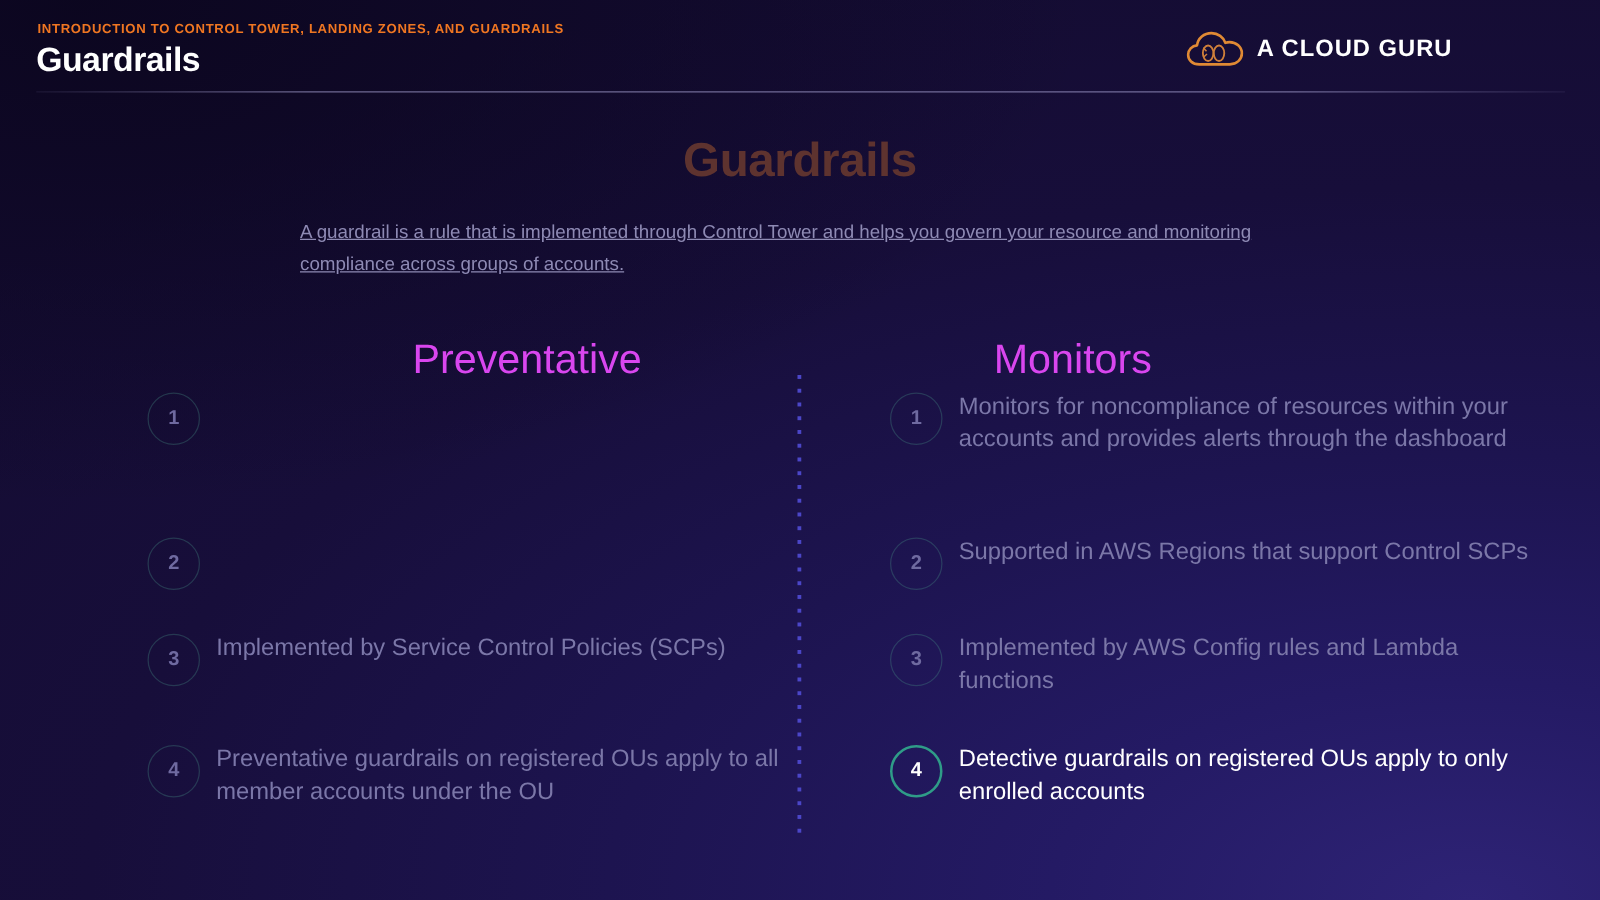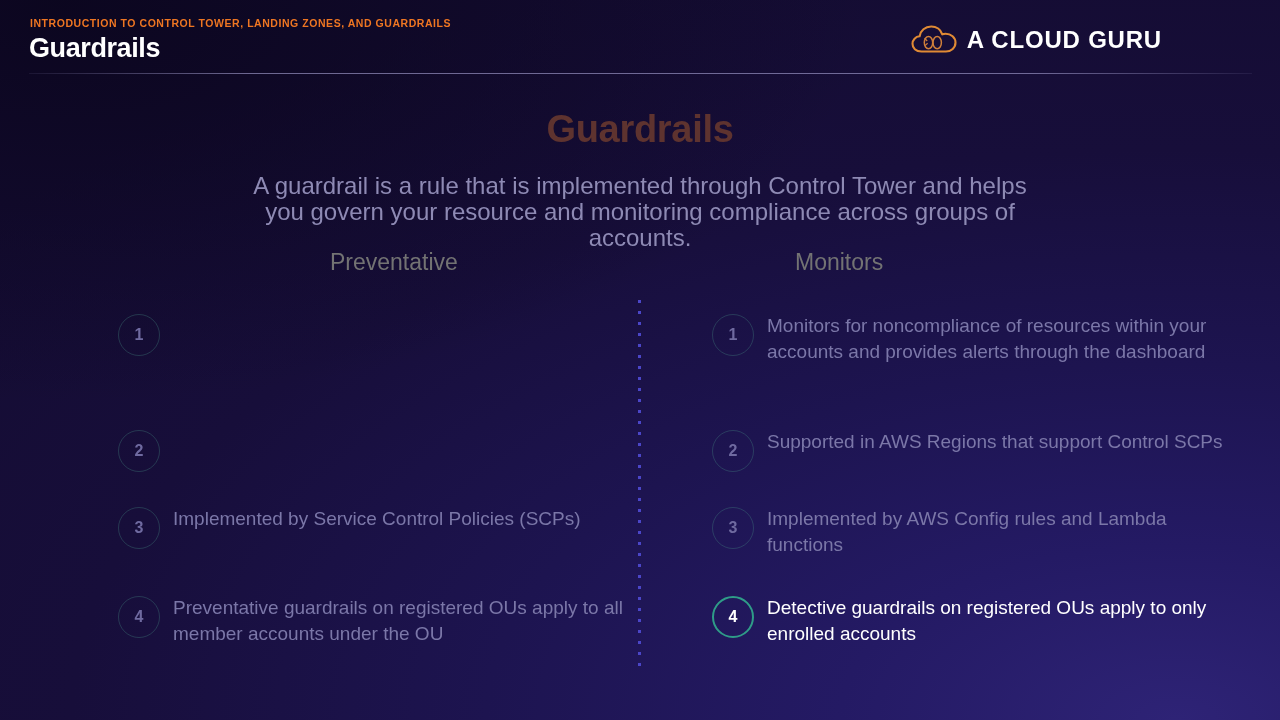--- a/index.html
+++ b/index.html
@@ -45,48 +45,48 @@
     font-size:27px; font-weight:bold;
     color:#ffffff;
     letter-spacing:-0.4px;
   }
   .brand {
     position:absolute; right:26px; top:24px;
     display:flex; align-items:center; gap:10px;
   }
   .brand-mark { width:46px; height:32px; display:block; }
   .brand-text {
-    font-size:24px; font-weight:bold; color:#ffffff;
+    font-size:19px; font-weight:bold; color:#ffffff;
     letter-spacing:0.8px; white-space:nowrap;
   }
   .header-rule {
     position:absolute; left:29px; top:73px; width:1223px; height:1px;
     background:linear-gradient(to right, rgba(150,145,195,0.10) 0%, rgba(168,163,212,0.62) 18%, rgba(168,163,212,0.62) 82%, rgba(150,145,195,0.10) 100%);
   }
 
   
   .hero-title {
     position:absolute; left:0; top:108px; width:1280px;
     text-align:center;
     font-size:38px; font-weight:bold;
     color:#5e332f;
     letter-spacing:-0.3px;
   }
   .hero-sub {
     position:absolute; left:240px; top:173px; width:800px;
-    text-align:center;
-    font-size:24px; line-height:26px;
+    font-size:15px; line-height:26px;
     color:#8e8ab4;
+    text-decoration:underline;
   }
 
   
   .col-head {
-    position:absolute; top:249px;
-    font-size:23px;
-    color:#737373;
+    position:absolute; top:268px;
+    font-size:33px;
+    color:#d946ef;
     white-space:nowrap;
   }
   .col-head.left  { left:330px; }
   .col-head.right { left:795px; }
 
   .divider {
     position:absolute; left:638px; top:300px;
     width:3px; height:370px;
     background-image:linear-gradient(to bottom, #4b46c8 0 3px, rgba(0,0,0,0) 3px 11px);
     background-size:3px 11px;

